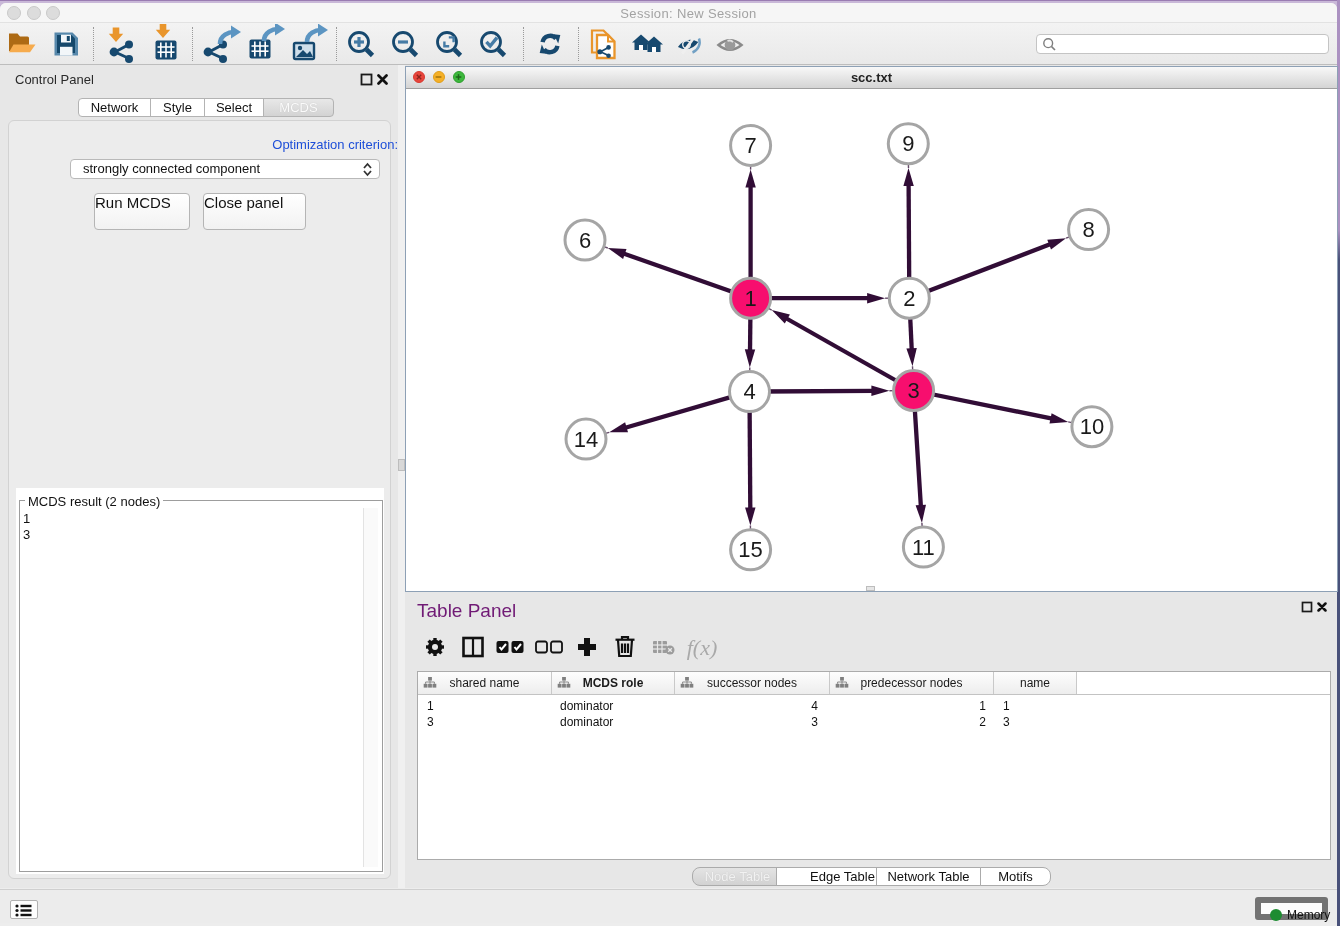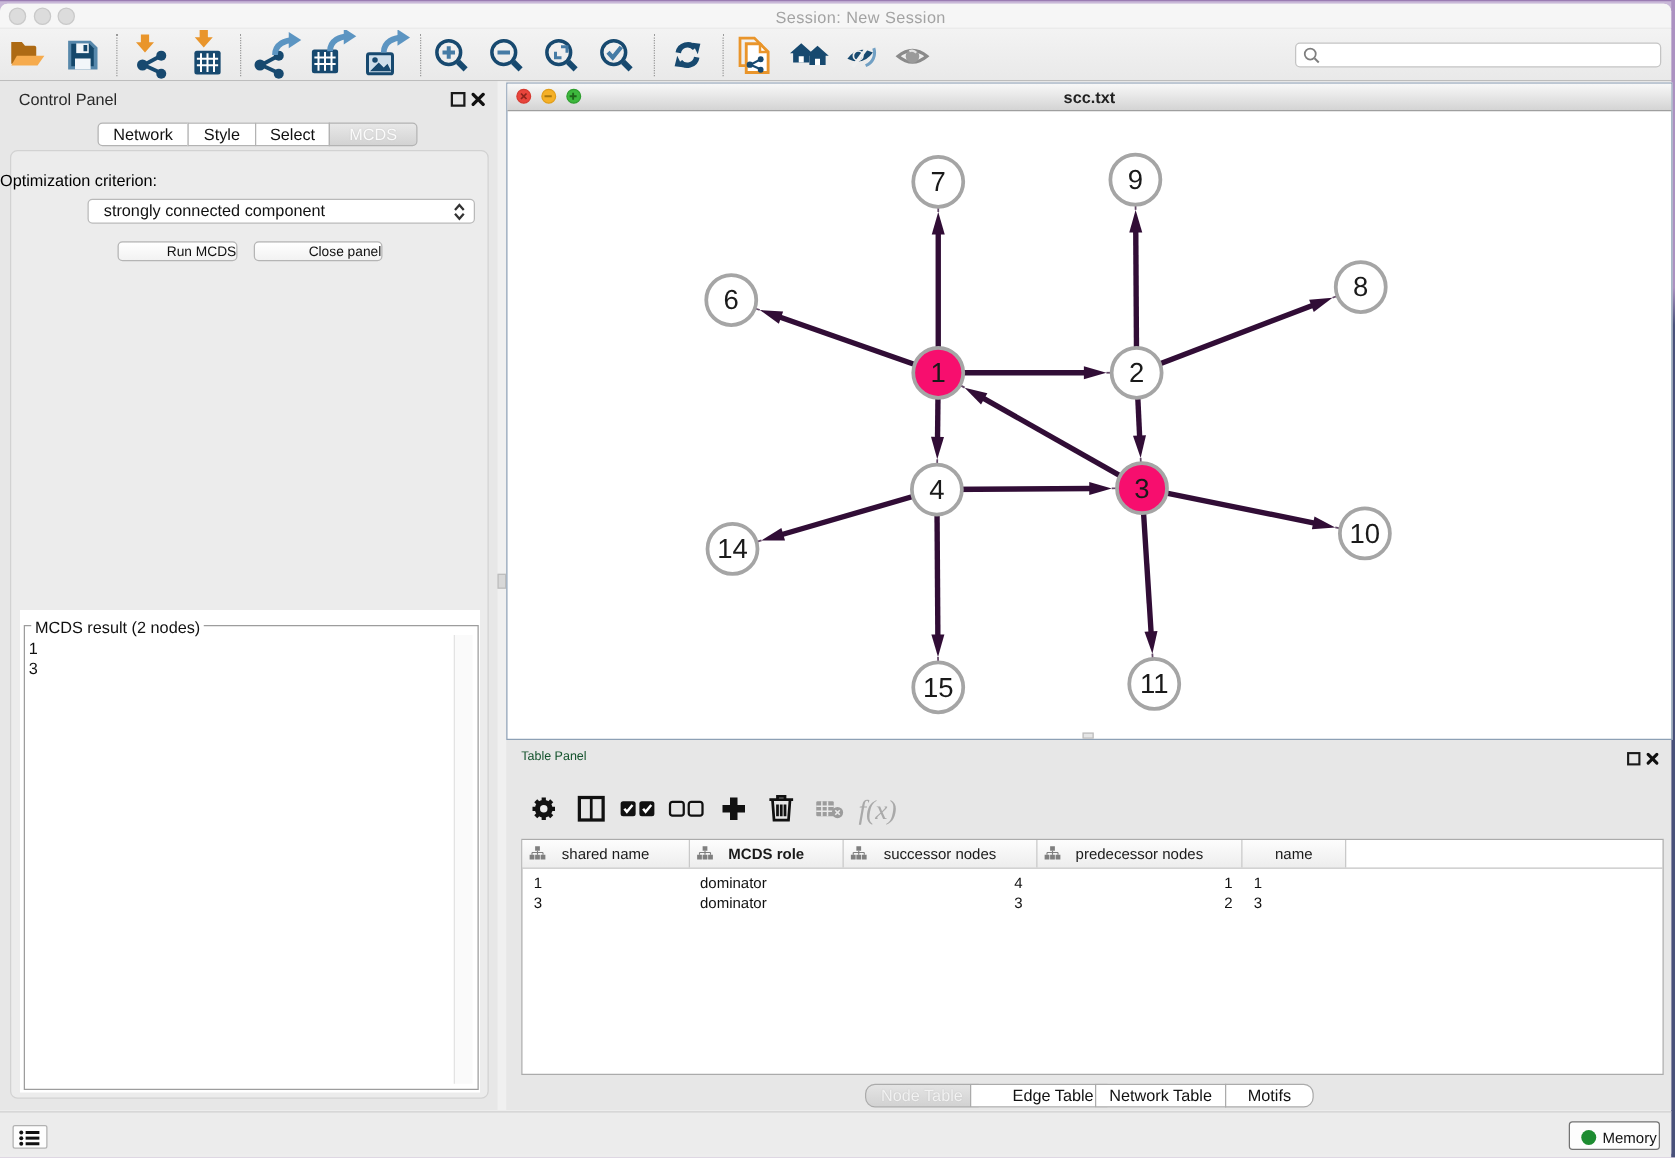--- a/index.html
+++ b/index.html
@@ -16,49 +16,49 @@
 .tsep{top:4px;height:34px;width:0;border-left:1px dotted #9a9a9a;}
 #searchbox{left:1036px;top:11px;width:293px;height:20px;background:#fff;border:1px solid #c4c4c4;border-radius:4px;box-sizing:border-box;}
 #mainbg{left:0;top:65px;width:1337px;height:823px;background:#e7e7e7;}
 #vsplit{left:398px;top:65px;width:7px;height:823px;background:#f0f0f0;}
 #cp-title{left:15px;top:72px;font-size:13px;color:#2a2a2a;}
 #cp-tabs{left:78px;top:98px;height:19px;}
 .tab{position:absolute;top:0;height:19px;box-sizing:border-box;border:1px solid #b3b3b3;background:#fff;
  font-size:13px;color:#111;text-align:center;line-height:18px;}
 .tabsel{background:linear-gradient(#e8e8e8,#d3d3d3);color:#fbfbfb;text-shadow:0 0 1px #bbb;}
 #cp-panel{left:8px;top:120px;width:383px;height:759px;background:#ececec;border:1px solid #d2d2d2;border-radius:6px;box-sizing:border-box;}
-#optlabel{left:0;top:137px;width:398px;text-align:left;font-size:13px;color:#000000;}
+#optlabel{left:0;top:137px;width:398px;text-align:right;font-size:13px;color:#1d4ed8;}
 #optselect{left:44px;top:159px;width:310px;height:20px;background:#fff;border:1px solid #b9b9b9;border-radius:4px;box-sizing:border-box;
  font-size:13px;color:#111;line-height:18px;padding-left:12px;margin-left:26px;}
-.btn{position:absolute;top:193px;height:16px;background:linear-gradient(#ffffff,#f2f2f2);border:1px solid #b5b5b5;border-radius:4px;box-sizing:border-box;
- font-size:11px;color:#111;text-align:right;line-height:17px;}
+.btn{position:absolute;top:193px;height:37px;background:linear-gradient(#ffffff,#f2f2f2);border:1px solid #b5b5b5;border-radius:4px;box-sizing:border-box;
+ font-size:15px;color:#111;text-align:left;line-height:17px;}
 #resultwhite{left:16px;top:488px;width:368px;height:386px;background:#fff;}
 #resultbox{left:19px;top:500px;width:362px;height:370px;border:1px solid #9d9d9d;}
 #resultlabel{left:25px;top:494px;background:#fff;padding:0 3px;font-size:13px;color:#111;}
 #resscroll{left:363px;top:508px;width:14px;height:359px;background:#fafafa;border-left:1px solid #e3e3e3;}
 .resline{left:23px;font-size:13px;color:#111;}
 #vsplit-handle{left:398px;top:459px;width:7px;height:12px;background:#d8d8d8;border:1px solid #bdbdbd;box-sizing:border-box;}
 #sccwin{left:405px;top:66px;width:933px;height:526px;background:#fff;border:1px solid #8da0b5;box-sizing:border-box;}
 #scctb{left:0;top:0;width:931px;height:21px;background:linear-gradient(#f8f8f8,#d4d4d4);border-bottom:1px solid #9f9f9f;}
 #scctitle{width:100%;text-align:center;top:3px;font-size:13px;font-weight:bold;color:#222;}
 .mlight{width:12px;height:12px;border-radius:50%;top:4px;box-sizing:border-box;}
 #scchandle{left:866px;top:586px;width:9px;height:5px;background:#e6e6e6;border:1px solid #bdbdbd;box-sizing:border-box;}
-#tp-title{left:417px;top:600px;font-size:10px;color:#14532d;}
+#tp-title{left:417px;top:600px;font-size:19px;color:#701a75;}
 #tabletoolbar{left:417px;top:628px;height:38px;}
 #tablewhite{left:417px;top:671px;width:914px;height:189px;background:#fff;border:1px solid #ababab;box-sizing:border-box;}
 #thead{left:0;top:0;width:659px;height:22px;background:linear-gradient(#fdfdfd,#ededed);}
 #theadline{left:0;top:22px;width:912px;height:1px;background:#c3c3c3;}
 .th{position:absolute;top:0;height:22px;box-sizing:border-box;border-right:1px solid #c9c9c9;font-size:12px;color:#1a1a1a;text-align:center;line-height:22px;}
 .td{position:absolute;font-size:12px;color:#111;}
 #bottomtabs{left:692px;top:867px;height:19px;}
 .btab{position:absolute;top:0;height:19px;box-sizing:border-box;border:1px solid #ababab;background:#fff;font-size:13px;color:#111;text-align:center;line-height:18px;}
 .btabsel{background:linear-gradient(#e4e4e4,#d2d2d2);color:#f2f2f2;text-shadow:0 0 1px #bbb;}
 #statusbar{left:0;top:889px;width:1337px;height:33px;background:#ececec;border-top:1px solid #cfcfcf;}
 #listbtn{left:10px;top:900px;width:28px;height:19px;background:#fdfdfd;border:1px solid #b1b1b1;border-radius:2px;box-sizing:border-box;}
-#membtn{left:1255px;top:897px;width:73px;height:23px;background:#fdfdfd;border:1px solid #737373;border-radius:3px;box-sizing:border-box;font-size:12px;color:#111;}
+#membtn{left:1255px;top:897px;width:73px;height:23px;background:#fdfdfd;border:6px solid #737373;border-radius:3px;box-sizing:border-box;font-size:12px;color:#111;}
 </style>
 </head>
 <body>
 <div class="abs" id="appwin"></div>
 <div class="abs" id="topline"></div>
 <div class="abs" id="rightstrip"></div>
 <div class="abs" id="titlebar">
   <div class="abs tlight" style="left:7px;"></div>
   <div class="abs tlight" style="left:27px;"></div>
   <div class="abs tlight" style="left:46px;"></div>

